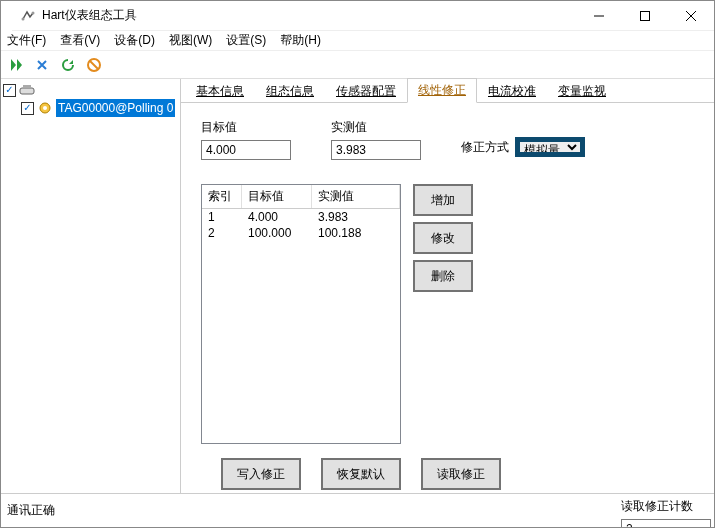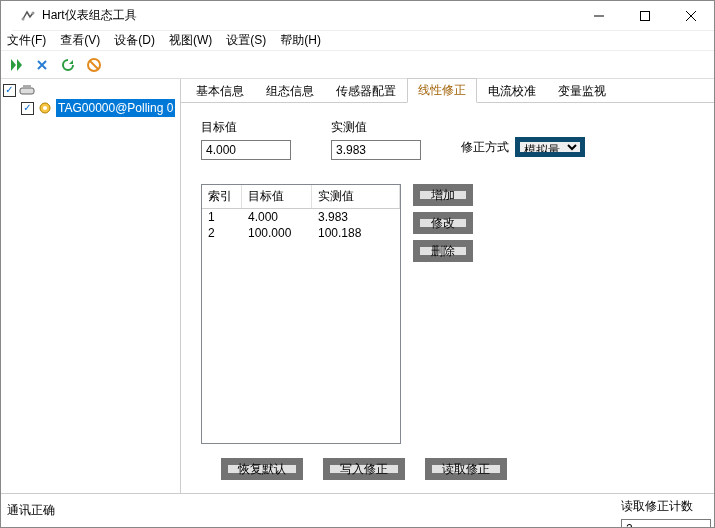--- a/index.html
+++ b/index.html
@@ -22,21 +22,21 @@
 .sidebar { width: 180px; border-right: 1px solid #ccc; padding: 2px; overflow: hidden; }
 .tree-node { display: flex; align-items: center; height: 18px; line-height: 18px; white-space: nowrap; }
 .tree-indent { display: inline-block; }
 .tree-check { width: 13px; height: 13px; border: 1px solid #333; margin-right: 3px; display: inline-flex; align-items: center; justify-content: center; background: #fff; font-size: 10px; color: #0066cc; }
 .tree-icon { width: 16px; height: 16px; margin-right: 3px; display: inline-flex; align-items: center; justify-content: center; }
 .tree-label { padding: 0 2px; }
 .tree-label.selected { background: #0078d7; color: #ffffff; }
 
 .main { flex: 1; display: flex; flex-direction: column; min-width: 0; }
 .tabs { height: 24px; display: flex; align-items: flex-end; border-bottom: 1px solid #ccc; padding-left: 4px; gap: 0; }
-.tab { padding: 3px 10px; border: 1px solid transparent; border-bottom: none; margin-bottom: -1px; cursor: default; }
+.tab { padding: 3px 10px; border: 1px solid transparent; border-bottom: none; margin-bottom: -1px; cursor: default; text-decoration: underline; }
 .tab.active { border: 1px solid #ccc; border-bottom: 1px solid #fff; color: #a16207; }
 
 .content { flex: 1; padding: 16px 20px; position: relative; }
 
 .field-row { display: flex; align-items: flex-start; gap: 40px; margin-bottom: 10px; }
 .field-group { display: flex; flex-direction: column; gap: 2px; }
 .field-label { margin-bottom: 2px; }
 .field-input { width: 90px; height: 20px; border: 1px solid #7a7a7a; padding: 1px 4px; font-size: 12px; }
 .field-select { width: 70px; height: 20px; border: 5px solid #0c4a6e; font-size: 12px; }
 .field-horizontal { display: flex; align-items: center; gap: 6px; }
@@ -44,21 +44,21 @@
 .table-area { display: flex; gap: 12px; margin-top: 24px; }
 .table-box { width: 200px; height: 260px; border: 1px solid #828790; background: #fff; overflow: hidden; }
 .table-header { display: flex; border-bottom: 1px solid #ccc; background: #fff; }
 .table-header .th { padding: 3px 6px; border-right: 1px solid #e0e0e0; }
 .th-0 { width: 40px; } .th-1 { width: 70px; } .th-2 { flex: 1; }
 .table-body .tr { display: flex; height: 16px; line-height: 16px; }
 .table-body .td { padding: 0 6px; }
 .td-0 { width: 40px; } .td-1 { width: 70px; } .td-2 { flex: 1; }
 
 .side-btns { display: flex; flex-direction: column; gap: 6px; }
-.btn { min-width: 60px; height: 22px; border: 7px solid #737373; background: #e1e1e1; display: inline-flex; align-items: center; justify-content: center; padding: 0 10px; cursor: default; }
+.btn { min-width: 60px; height: 32px; border: 2px solid #737373; background: #e1e1e1; display: inline-flex; align-items: center; justify-content: center; padding: 0 10px; cursor: default; }
 
 .readcount-block { position: absolute; left: 440px; top: 395px; display: flex; flex-direction: column; gap: 4px; }
 .readcount-input { width: 90px; height: 20px; border: 1px solid #7a7a7a; padding: 1px 4px; }
 
 .bottom-btns { display: flex; gap: 20px; margin-top: 14px; padding-left: 20px; }
 
 .statusbar { height: 34px; border-top: 1px solid #ccc; display: flex; align-items: center; padding: 0 6px; }
 </style>
 </head>
 <body>
@@ -205,22 +205,22 @@
           <div class="btn">删除</div>
         </div>
       </div>
 
       <div class="readcount-block">
         <span>读取修正计数</span>
         <input class="readcount-input" value="2" style="">
       </div>
 
       <div class="bottom-btns">
+        <div class="btn" style="min-width:80px">写入修正</div>
         <div class="btn" style="min-width:80px">恢复默认</div>
-        <div class="btn" style="min-width:80px">写入修正</div>
         <div class="btn" style="min-width:80px">读取修正</div>
       </div>
     </div>
   </div>
 </div>
 
 <div class="statusbar">
   <span>通讯正确</span>
 </div>
 

